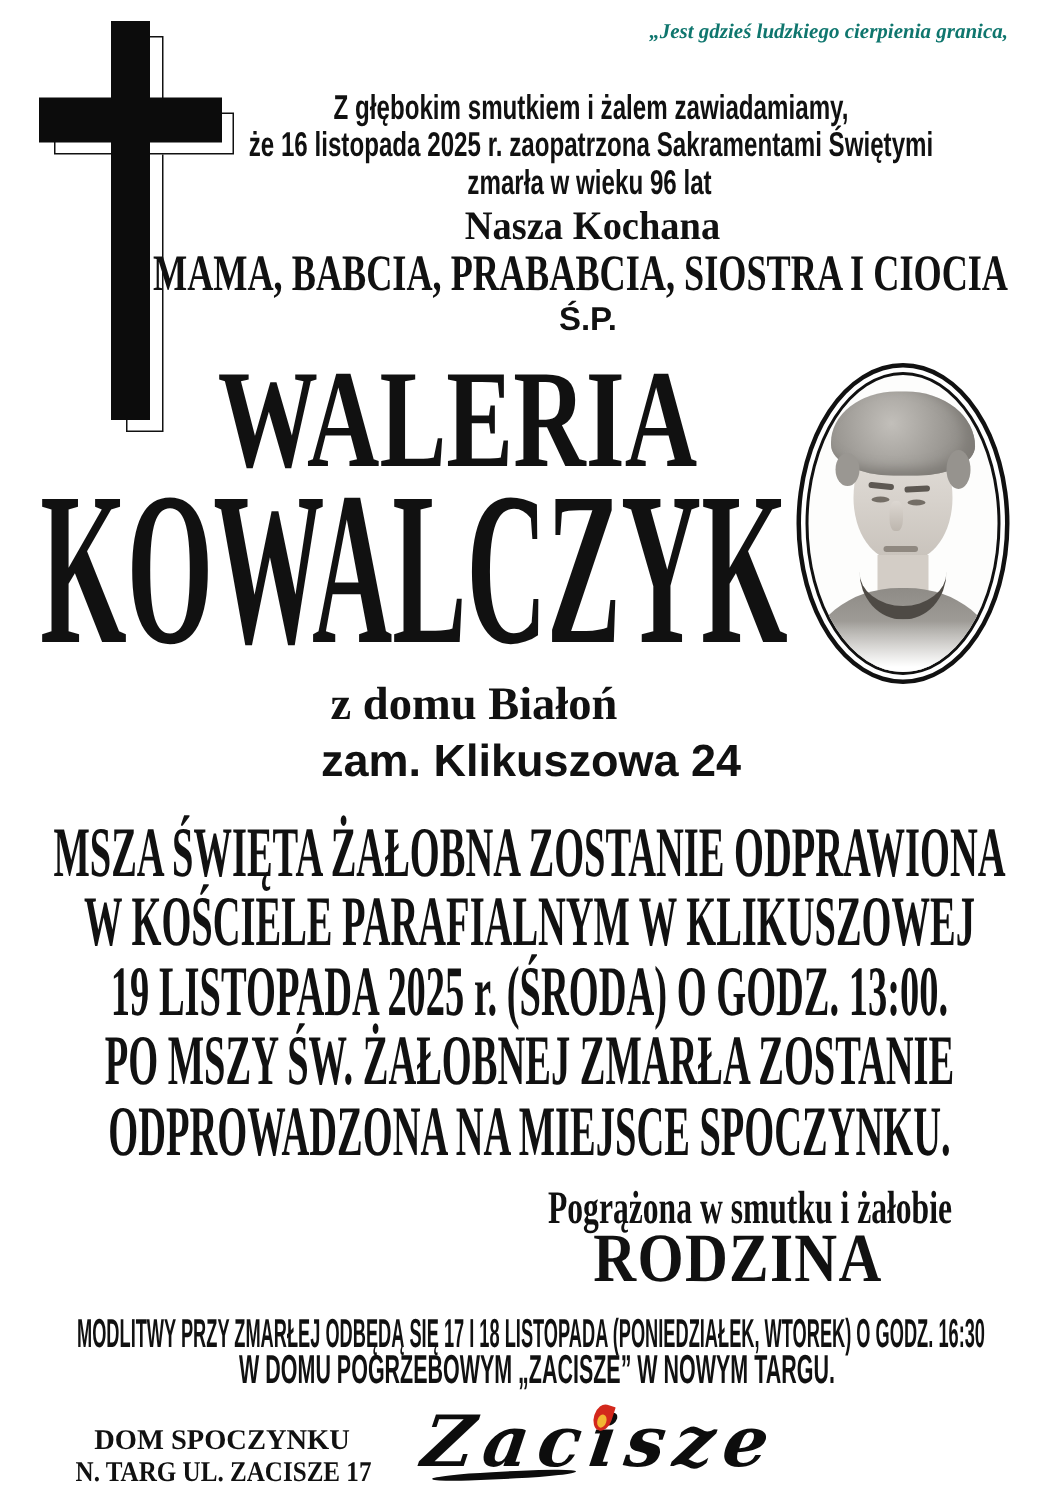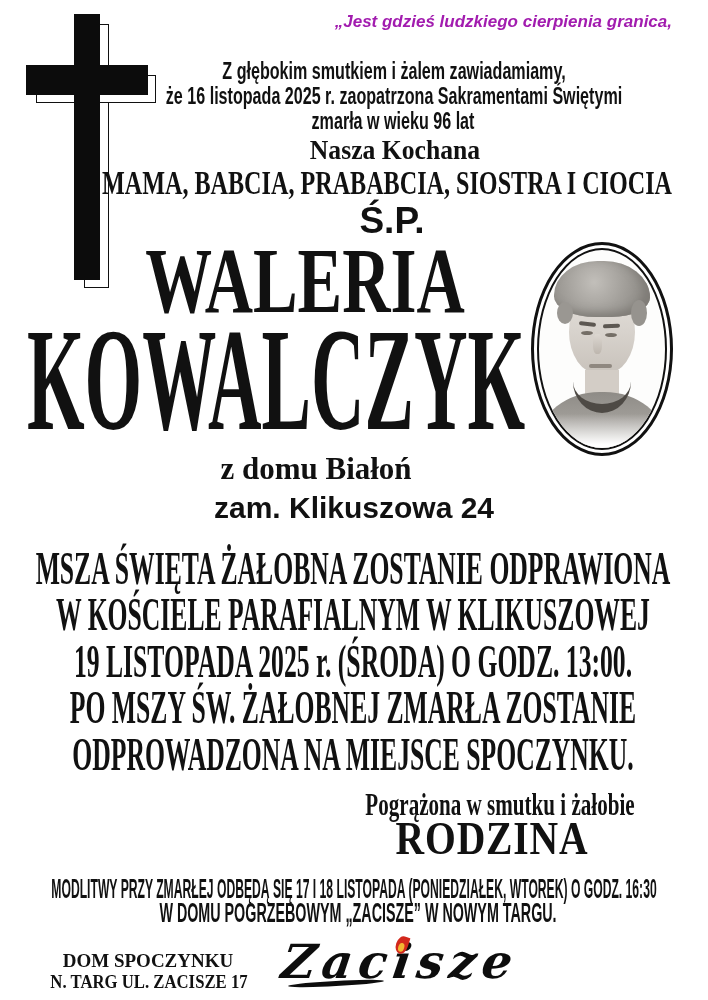--- a/index.html
+++ b/index.html
@@ -14,30 +14,30 @@
   
   .cross-sh{position:absolute;background:#fff;border:1.5px solid #111;box-sizing:border-box;}
   .cross-sh-v{left:84px;top:24px;width:25px;height:264px;}
   .cross-sh-h{left:36px;top:75px;width:120px;height:28px;}
   .cross-bar{position:absolute;background:#0c0c0c;}
   .cross-v{left:74px;top:14px;width:26px;height:266px;}
   .cross-h{left:26px;top:65px;width:122px;height:30px;}
 
   
   .quote{position:absolute;top:11px;right:36px;text-align:right;font-style:italic;
-         font-family:Liberation Sans, sans-serif;font-size:17px;line-height:21px;font-weight:bold;color:#a21caf;}
+         font-family:Liberation Serif, serif;font-size:14px;line-height:21px;font-weight:bold;color:#0f766e;}
 
   
   .hdr{font-size:23px;line-height:25px;--sx:.70;}
   .hdr1{left:394px;top:59px;}
   .hdr2{left:394px;top:84px;}
   .hdr3{left:393px;top:109px;}
   .nasza{left:395px;top:135px;font-size:27px;--sx:.95;}
   .mama{left:387px;top:164px;font-size:34px;--sx:.71;}
-  .sp{left:392px;top:200px;font-size:37px;}
+  .sp{left:392px;top:200px;font-size:22px;}
 
   
   .waleria{left:305px;top:236px;font-size:88px;line-height:90px;--sx:.76;--sy:1.06;}
   .kowalczyk{left:276px;top:330px;font-size:130px;line-height:100px;--sx:.57;--sy:1.12;}
 
   .zdomu{left:316px;top:451px;font-size:31px;}
   .zam{left:354px;top:491px;font-size:30px;}
 
   
   .msza{font-size:45px;line-height:46px;--sx:.57;--sy:1.05;left:353px;}

